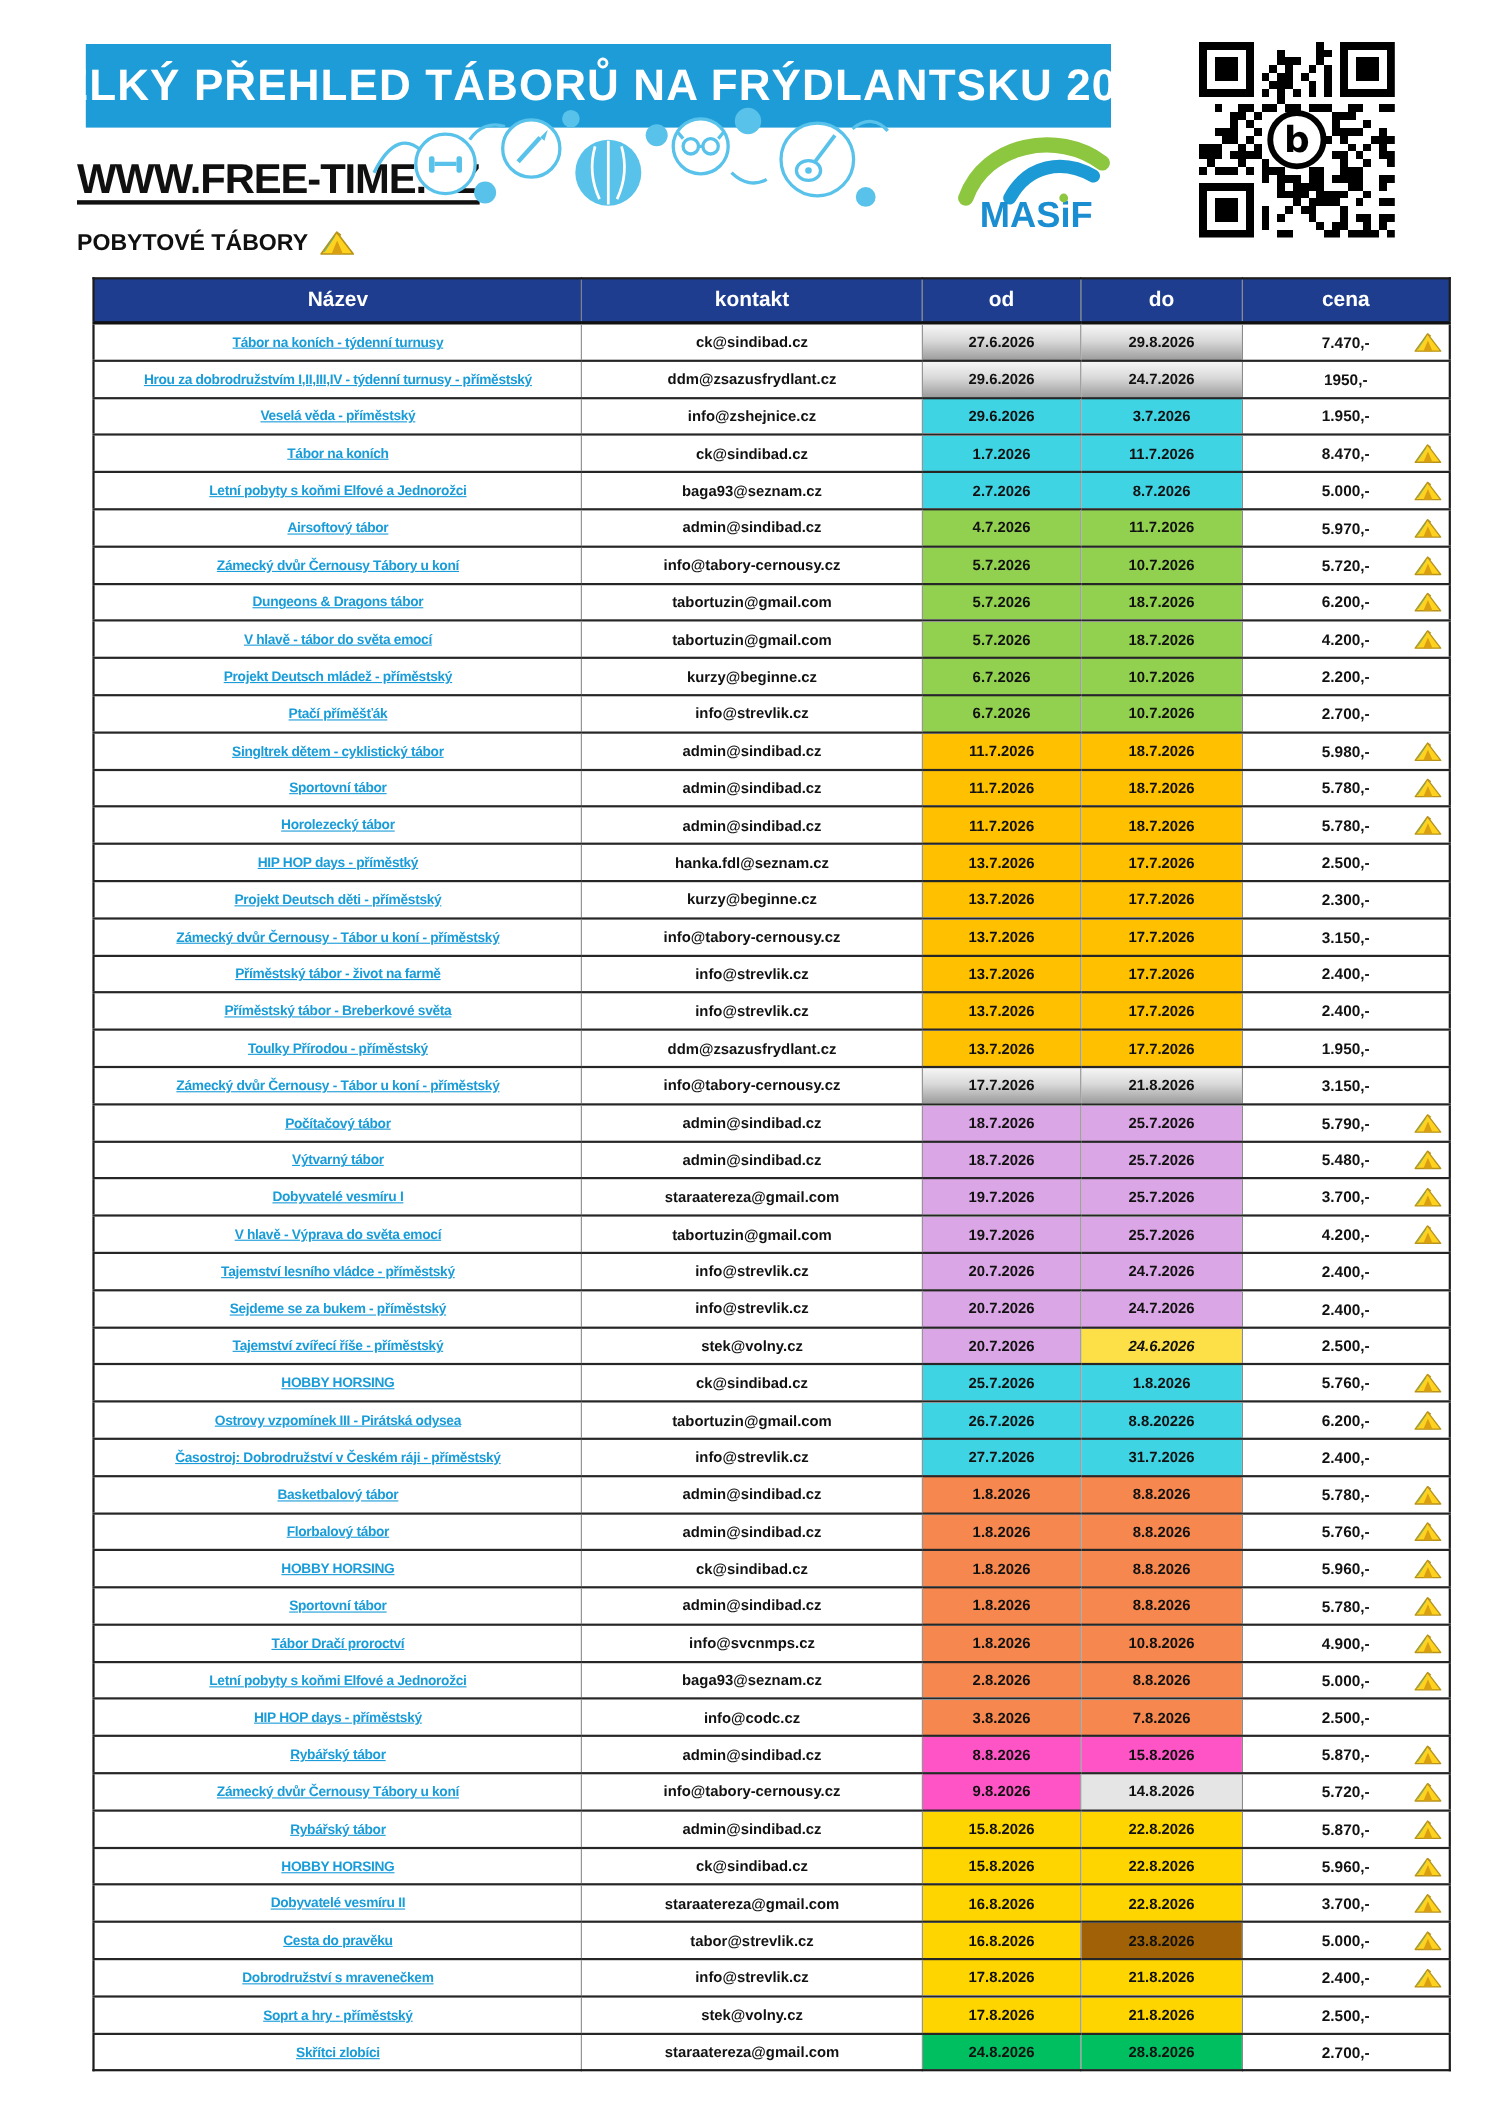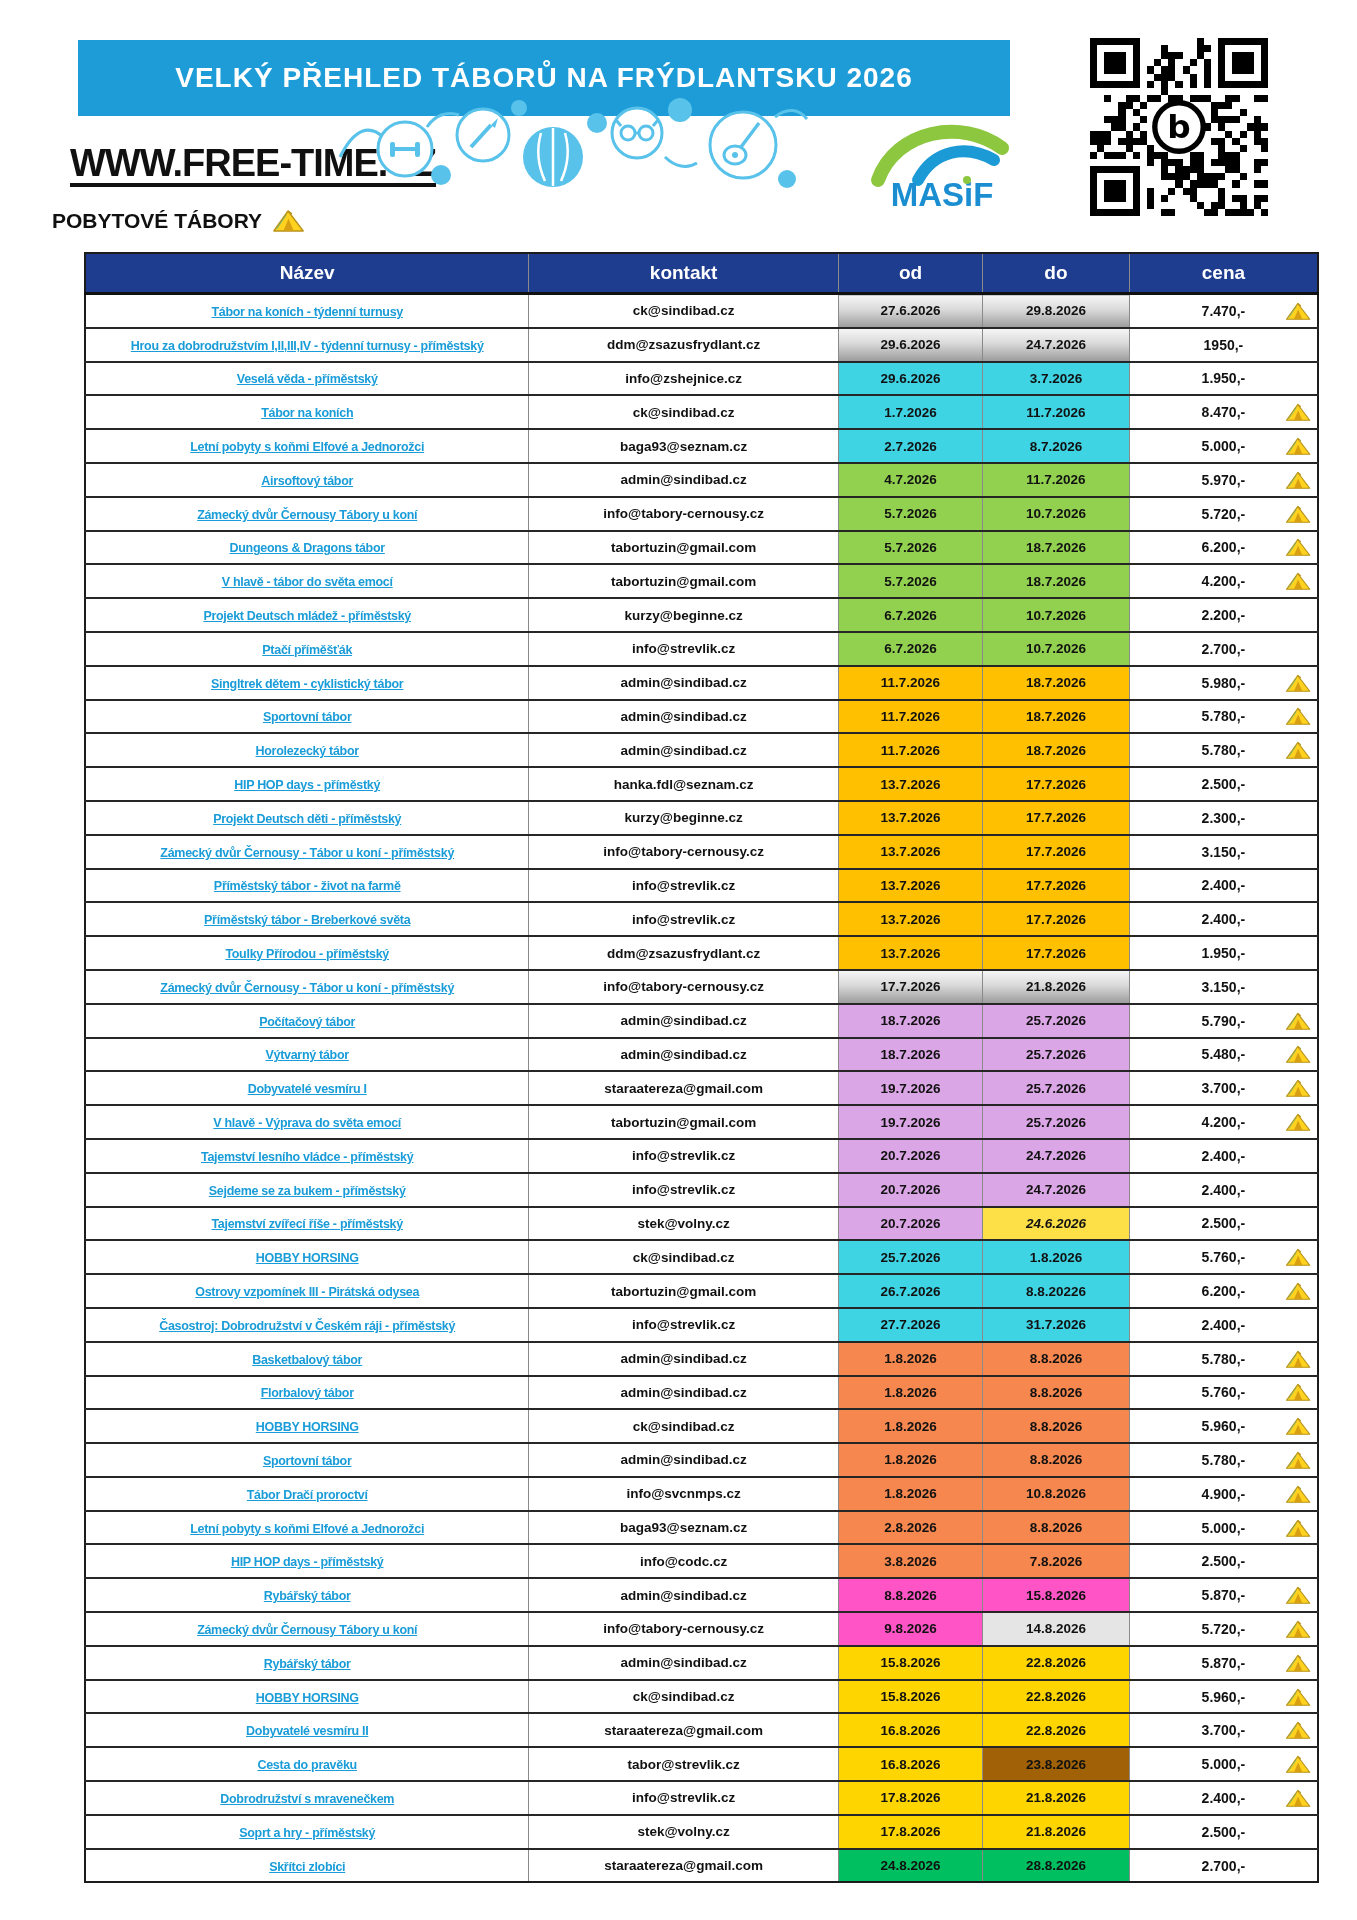--- a/index.html
+++ b/index.html
@@ -2,38 +2,38 @@
 <html lang="cs"><head>
 <meta charset="utf-8">
 <style>
   html,body{margin:0;padding:0;background:#fff;}
   .page{position:relative;width:1357px;height:1920px;background:#fff;overflow:hidden;
         font-family:"Liberation Sans",sans-serif;}
 
   
   .banner{position:absolute;left:78px;top:40px;width:932px;height:76px;background:#1e9cd8;
           display:flex;align-items:center;justify-content:center;}
-  .banner h1{margin:0;color:#fff;font-size:28px;font-weight:bold;letter-spacing:1px;white-space:nowrap;}
+  .banner h1{margin:0;color:#fff;font-size:40px;font-weight:bold;letter-spacing:1px;white-space:nowrap;}
 
   
   .website{position:absolute;left:70px;top:142px;font-size:38px;font-weight:bold;color:#101010;
            text-decoration:underline;text-decoration-thickness:4px;text-underline-offset:7px;
            letter-spacing:-1px;cursor:pointer;}
 
   
   .chain{position:absolute;left:335px;top:95px;}
 
   
   .masif{position:absolute;left:868px;top:116px;}
 
   
   .qr{position:absolute;left:1090px;top:38px;width:178px;height:178px;}
 
   
-  .section{position:absolute;left:52px;top:208px;display:flex;align-items:center;gap:10px;}
+  .section{position:absolute;left:70px;top:208px;display:flex;align-items:center;gap:10px;}
   .section .lbl{font-size:21px;font-weight:bold;color:#101010;letter-spacing:0px;}
 
   
   table.camps{position:absolute;left:84px;top:252px;width:1235px;border-collapse:collapse;
               table-layout:fixed;border:2px solid #1c1c1c;}
   th{background:#1e3d8f;color:#fff;font-size:19px;font-weight:bold;height:36px;
      border-bottom:3px solid #111;}
   th+th,td+td{border-left:1px solid #8a8a8a;}
   td{height:31.8px;border-top:2px solid #262626;text-align:center;vertical-align:middle;
      padding:0 3px;overflow:hidden;white-space:nowrap;}

